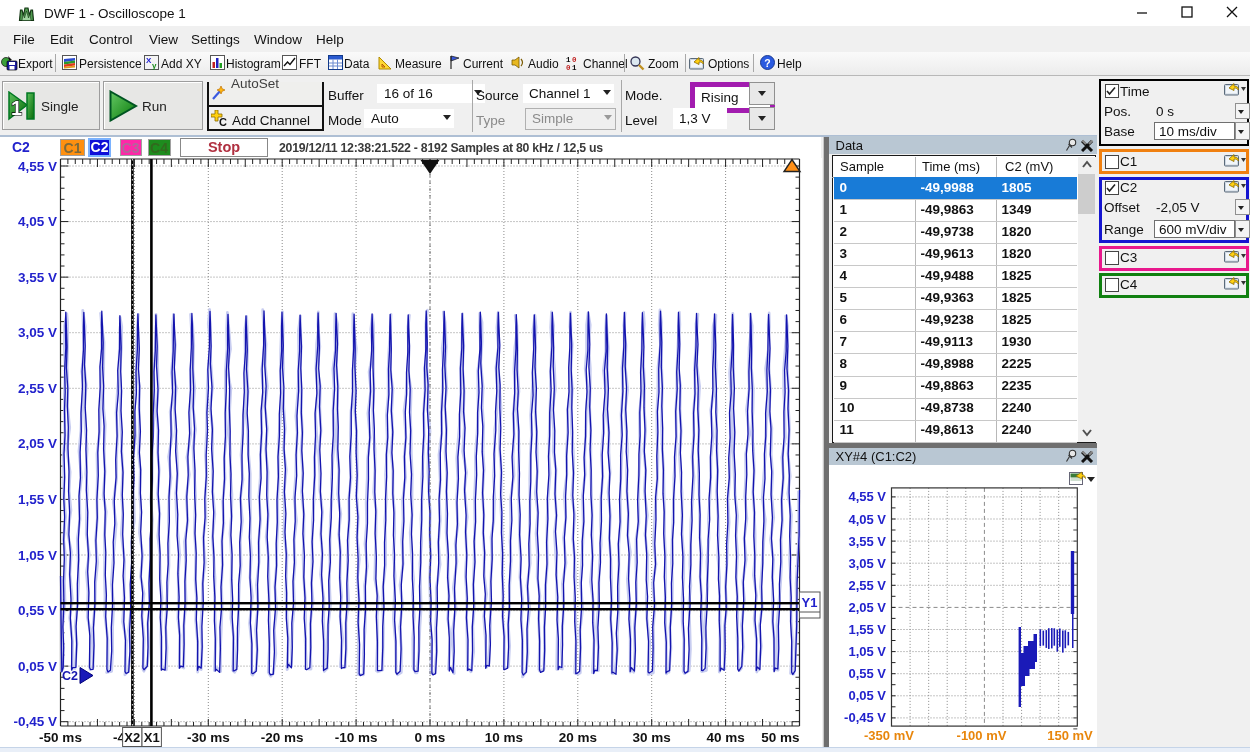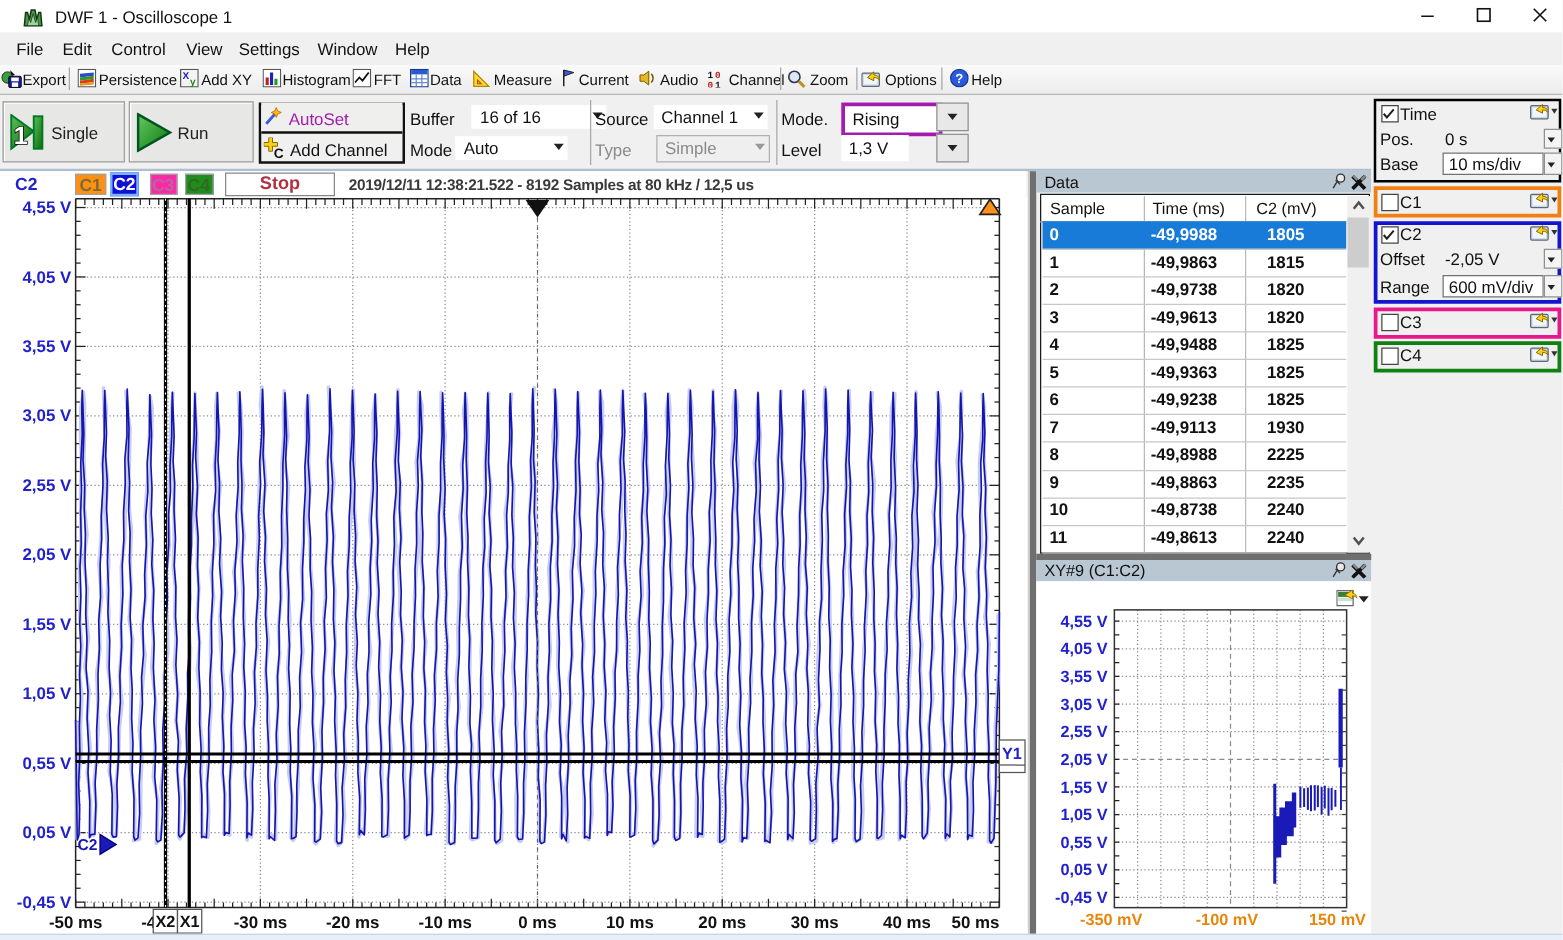--- a/index.html
+++ b/index.html
@@ -26,21 +26,21 @@
 #scopehdr{left:0;top:137px;width:821px;height:21px;background:#fff;}
 .chbtn{position:absolute;top:1.5px;height:17.5px;box-sizing:border-box;border:1px solid #a0a0a0;font-weight:bold;font-size:14px;text-align:center;line-height:16px;}
 #vsplit{left:822.5px;top:137px;width:6.5px;height:611px;background:#6f6f6f;border-left:1.5px solid #c8c8c8;box-sizing:border-box;}
 #datatitle{left:828.5px;top:136px;width:268.5px;height:18px;background:#b9c7d3;font-size:13px;color:#111;}
 #datatable{left:832px;top:155px;width:264px;height:288px;background:#fff;border:1.5px solid #1a1a1a;box-sizing:border-box;}
 .hdrrow{position:absolute;left:832px;top:156.5px;width:245px;height:20.5px;font-size:13px;color:#111;}
 .row,.selrow{position:absolute;left:833.5px;width:243px;font-size:13.5px;font-weight:bold;color:#111;}
 .selrow{background:#187bd7;color:#fff;}
 .row .c1,.selrow .c1{position:absolute;left:6px;top:2.5px;}
 .row .c2,.selrow .c2{position:absolute;left:87px;top:2.5px;}
-.row .c3,.selrow .c3{position:absolute;left:168px;top:2.5px;margin-left:12px;}
+.row .c3,.selrow .c3{position:absolute;left:168px;top:2.5px;}
 #hsplit{left:828.5px;top:443.2px;width:269px;height:4.6px;background:#6f6f6f;}
 #xytitle{left:828.5px;top:448px;width:268.5px;height:17px;background:#b9c7d3;font-size:13px;color:#111;}
 #xypanel{left:828.5px;top:465px;width:268.5px;height:283px;background:#fff;}
 #statusbar{left:0;top:747px;width:1250px;height:5px;background:#e9eff8;border-top:1px solid #c5d4e8;}
 .tinytxt{font-size:13.5px;}
 </style></head>
 <body>
 
 <div class="abs" id="titlebar"></div>
 <svg class="abs" style="left:18px;top:5px" width="17" height="17" viewBox="0 0 17 17">
@@ -170,21 +170,21 @@
       </defs>
       <polygon points="1.5,1.5 27,16 1.5,30.5" fill="url(#gr)" stroke="#052" stroke-width="2"></polygon>
     </svg>
 <span class="tinytxt" style="position:absolute;left:142px;top:23px;color:#222">Run</span>
 <div style="position:absolute;left:206.5px;top:5.5px;width:117px;height:49px;background:#f0f0f0;border:2px solid #111;box-sizing:border-box"></div>
 <div style="position:absolute;left:208.5px;top:6px;width:113px;height:22.5px;border-bottom:2px solid #111;background:#efefed"></div>
 <svg style="position:absolute;left:211px;top:9px" width="16" height="16" viewBox="0 0 16 16">
       <path d="M2 14 L10 5" stroke="#3a5ae0" stroke-width="2.2"></path>
       <path d="M10 1 L11.2 3.8 L14 5 L11.2 6.2 L10 9 L8.8 6.2 L6 5 L8.8 3.8 Z" fill="#ffb812" stroke="#c07000" stroke-width="0.7"></path>
     </svg>
-<span class="tinytxt" style="position:absolute;left:231px;top:12px;color:#a21caf">AutoSet</span>
+<span class="tinytxt" style="position:absolute;left:231px;top:0;color:#404040">AutoSet</span>
 <svg style="position:absolute;left:211px;top:34px" width="18" height="17" viewBox="0 0 18 17">
       <path d="M4 0 L7 0 L7 4 L11 4 L11 7 L7 7 L7 11 L4 11 L4 7 L0 7 L0 4 L4 4 Z" fill="#ffd012" stroke="#8a6a00" stroke-width="0.8"></path>
       <text x="8" y="16" font-size="11" font-weight="bold" fill="#111" font-family="Liberation Sans">C</text>
     </svg>
 <span class="tinytxt" style="position:absolute;left:232px;top:36.5px;color:#111">Add Channel</span>
 <span class="combolabel" style="left:328px;top:12px">Buffer</span>
 <div class="flatcombo" style="left:377px;top:8px;width:108px;height:19px">
       <span style="position:absolute;left:7px;top:2px">16 of 16</span>
       <span class="arr"></span>
     </div>
@@ -199,21 +199,21 @@
       <span style="position:absolute;left:6px;top:2px">Channel 1</span>
       <span class="arr"></span>
     </div>
 <span class="combolabel dis" style="left:476px;top:36.5px">Type</span>
 <div class="flatcombo" style="left:525px;top:32px;width:89px;height:20px;background:#efefef;border:1px solid #b0b0b0;color:#8a8a8a">
       <span style="position:absolute;left:6px;top:2px">Simple</span>
       <span class="arr" style="border-top-color:#999"></span>
     </div>
 <div class="tbsep" style="left:620.5px;top:4px;height:52px"></div>
 <span class="combolabel" style="left:625px;top:12px">Mode.</span>
-<div class="flatcombo" style="left:673px;top:6px;width:75px;height:21px;border:3px solid #a21caf">
+<div class="flatcombo" style="left:690px;top:6px;width:75px;height:21px;border:5px solid #a21caf">
       <span style="position:absolute;left:6px;top:2.5px">Rising</span>
     </div>
 <div style="position:absolute;left:749px;top:6px;width:26px;height:23px;background:#e8e8e8;border:1px solid #909090;box-sizing:border-box">
       <span style="position:absolute;left:8px;top:8px;width:0;height:0;border-left:4.5px solid transparent;border-right:4.5px solid transparent;border-top:5.5px solid #222"></span>
     </div>
 <span class="combolabel" style="left:625px;top:36.5px">Level</span>
 <div class="flatcombo" style="left:673px;top:32px;width:54px;height:21px">
       <span style="position:absolute;left:6px;top:2.5px">1,3 V</span>
     </div>
 <div style="position:absolute;left:749px;top:31px;width:26px;height:23px;background:#e8e8e8;border:1px solid #909090;box-sizing:border-box">
@@ -626,21 +626,21 @@
 <div class="abs" style="left:915px;top:156.5px;width:1px;height:285px;background:#b8b8b8"></div>
 <div class="abs" style="left:995.6px;top:156.5px;width:1px;height:285px;background:#b8b8b8"></div>
 <div class="selrow" style="top:177.0px;height:22.05px">
     <div class="c1">0</div>
     <div class="c2">-49,9988</div>
     <div class="c3">1805</div>
   </div>
 <div class="row" style="top:199.1px;height:22.05px">
     <div class="c1">1</div>
     <div class="c2">-49,9863</div>
-    <div class="c3">1815</div>
+    <div class="c3">1349</div>
   </div>
 <div class="row" style="top:221.1px;height:22.05px">
     <div class="c1">2</div>
     <div class="c2">-49,9738</div>
     <div class="c3">1820</div>
   </div>
 <div class="row" style="top:243.2px;height:22.05px">
     <div class="c1">3</div>
     <div class="c2">-49,9613</div>
     <div class="c3">1820</div>
@@ -700,21 +700,21 @@
 <div class="abs" style="left:1077.5px;top:156.5px;width:18px;height:285px;background:#f0f0f0"></div>
 <div class="abs" style="left:1077.5px;top:156.5px;width:18px;height:17px;background:#f0f0f0"><svg width="18" height="17">
       <path d="M5 10 L9 5 L13 10" fill="none" stroke="#505050" stroke-width="2"></path>
     </svg></div>
 <div class="abs" style="left:1078px;top:174px;width:17px;height:40px;background:#cdcdcd"></div>
 <div class="abs" style="left:1077.5px;top:424px;width:18px;height:17px;background:#f0f0f0"><svg width="18" height="17">
       <path d="M5 6 L9 11 L13 6" fill="none" stroke="#505050" stroke-width="2"></path>
     </svg></div>
 <div class="abs" id="hsplit"></div>
 <div class="abs" id="xytitle">
-    <span style="position:absolute;left:7px;top:1px">XY#9 (C1:C2)</span>
+    <span style="position:absolute;left:7px;top:1px">XY#4 (C1:C2)</span>
     <span style="position:absolute;left:236px;top:1px"><svg width="13" height="14" viewBox="0 0 13 14">
         <g stroke="#333" stroke-width="1.1" fill="#e8e8e8">
           <circle cx="7.5" cy="4.5" r="3.2"></circle>
           <path d="M4.5 7.5 L1.5 12.5" fill="none"></path>
           <path d="M3.5 6 L7 9.5" fill="none"></path>
         </g>
       </svg></span>
     <span style="position:absolute;left:252px;top:1.5px"><svg width="13" height="13" viewBox="0 0 13 13">
         <path d="M1 2 L11 12 M11 2 L1 12" stroke="#111" stroke-width="3"></path>
         <path d="M1.5 1.5 L5 5 M11.5 1.5 L8 5" stroke="#888" stroke-width="2.2"></path>

